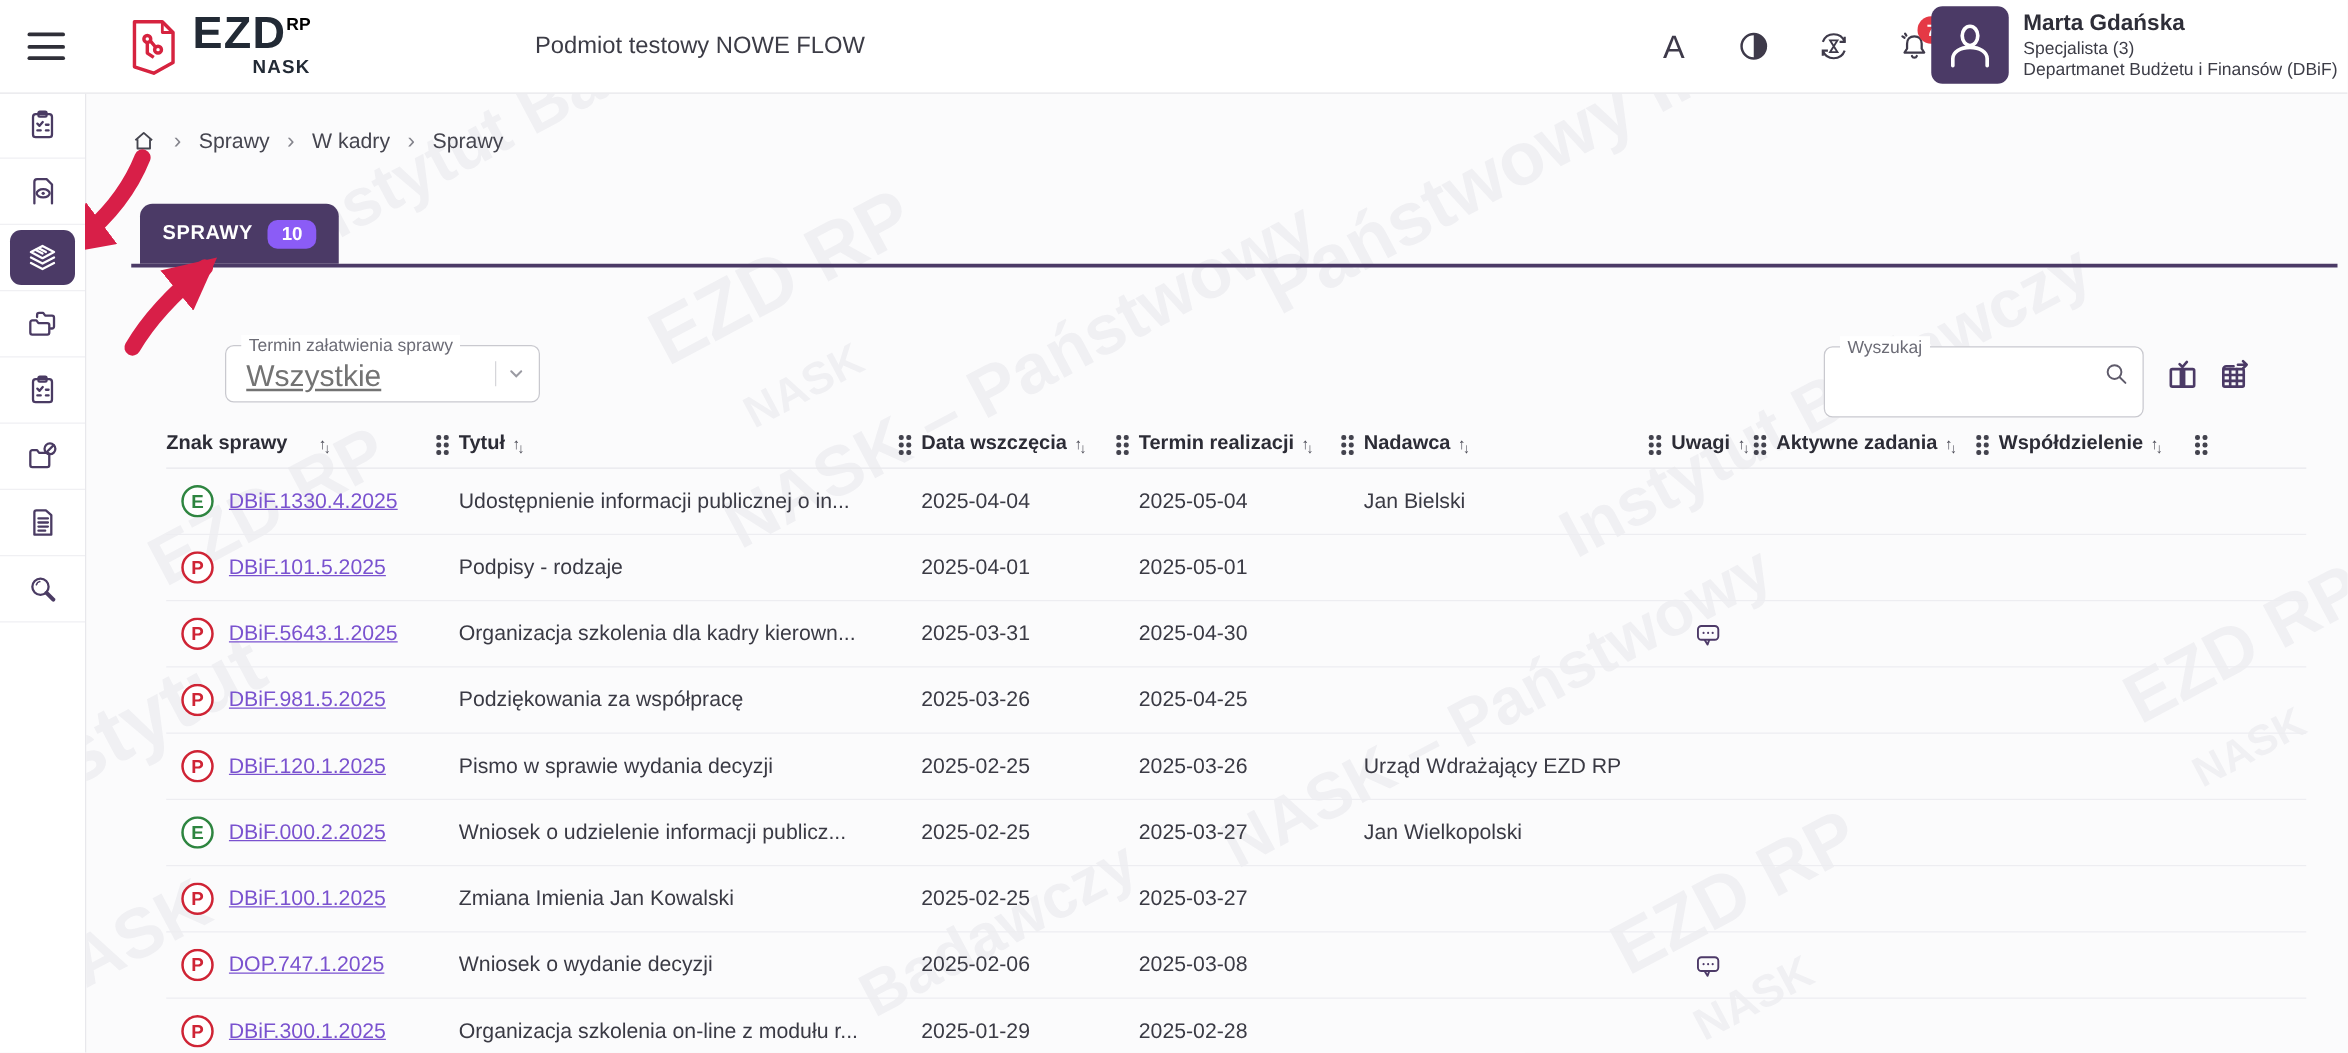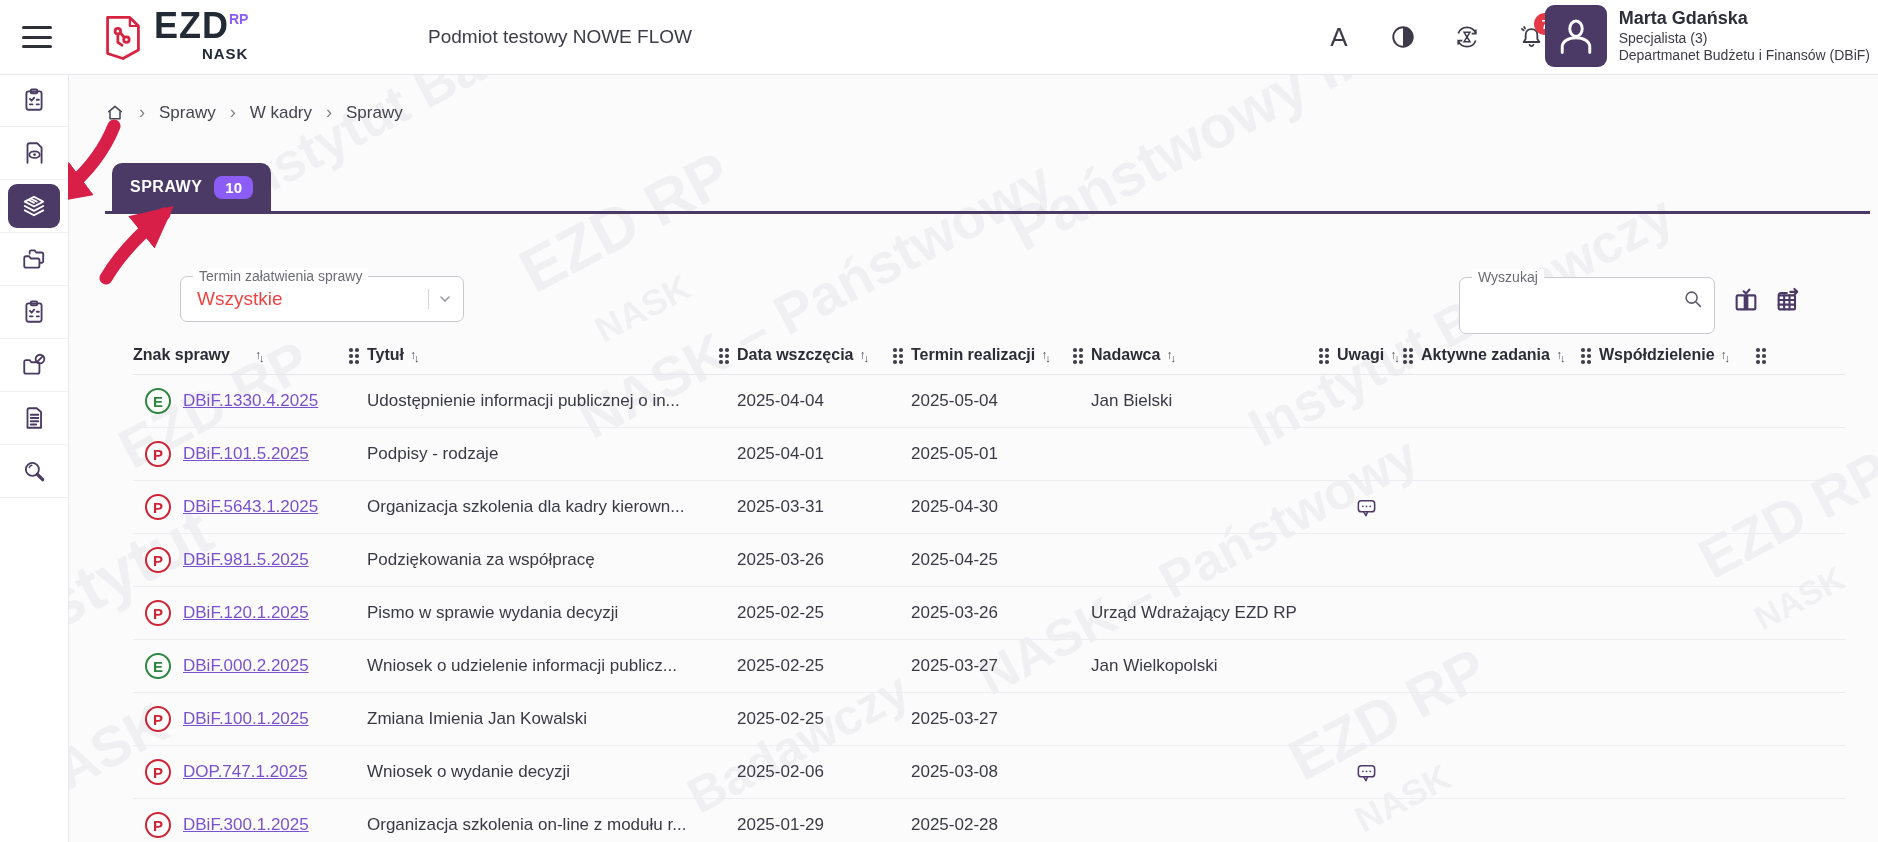--- a/index.html
+++ b/index.html
@@ -10,21 +10,21 @@
   }
   
   .topbar{position:absolute;left:0;top:0;width:1878px;height:74px;background:#fff;
     border-bottom:1px solid #e6e6ea;z-index:20;display:flex;align-items:center;}
   .burger{width:30px;height:22px;margin-left:22px;display:flex;flex-direction:column;justify-content:space-between;cursor:pointer;}
   .burger span{display:block;height:3px;background:#2f2f38;border-radius:2px;}
   .logo{display:flex;align-items:flex-start;margin-left:50px;}
   .logo .mark{margin-top:6px;}
   .logo .word{margin-left:10px;line-height:1;}
   .logo .ezd{font-size:36px;font-weight:800;color:#222a35;letter-spacing:1px;}
-  .logo .rp{font-size:14px;font-weight:800;color:#8b5cf6;vertical-align:14px;}
+  .logo .rp{font-size:14px;font-weight:800;color:#000000;vertical-align:14px;}
   .logo .nask{font-size:15px;font-weight:800;color:#222a35;text-align:right;margin-top:2px;letter-spacing:1px;}
   .env-title{position:absolute;left:428px;top:26px;font-size:19px;color:#3c3c46;}
   .top-icons{position:absolute;right:330px;top:0;height:74px;display:flex;align-items:center;gap:30px;}
   .tico{width:34px;height:34px;display:flex;align-items:center;justify-content:center;cursor:pointer;color:#3e3a4a;}
   .fonticon{font-size:26px;color:#3e3a4a;}
   .bell-wrap{position:relative;}
   .nbadge{position:absolute;top:-7px;right:-8px;min-width:22px;height:22px;border-radius:11px;background:#e53945;
     color:#fff;font-size:13px;font-weight:700;display:flex;align-items:center;justify-content:center;padding:0 4px;box-sizing:border-box;}
   .userbox{position:absolute;right:8px;top:5px;display:flex;align-items:center;gap:12px;cursor:pointer;}
   .avatar{width:62px;height:62px;border-radius:9px;background:#4b3a66;display:flex;align-items:center;justify-content:center;}
@@ -48,22 +48,22 @@
   .breadcrumb .sep{color:#84848c;font-size:18px;}
   .crumb{cursor:pointer;}
   .tab{position:absolute;left:44px;top:89px;height:48px;background:#4b3a66;border-radius:10px 10px 0 0;
     display:flex;align-items:center;padding:0 18px;gap:12px;z-index:5;cursor:pointer;}
   .tab .tlabel{color:#fff;font-weight:700;font-size:16px;letter-spacing:.5px;}
   .tab .tcount{background:#8b5cf6;color:#fff;font-weight:700;font-size:15px;border-radius:8px;padding:3px 11px;}
   .tabline{position:absolute;left:37px;top:137px;width:1765px;height:3px;background:#4b3a66;z-index:4;}
   
   .fieldbox{position:absolute;border:1px solid #c9c9cf;border-radius:7px;background:#fff;z-index:5;box-sizing:border-box;}
   .fieldbox .flabel{position:absolute;top:-9px;left:12px;background:#fff;padding:0 6px;font-size:14px;color:#6c6c76;}
-  .selectbox{left:112px;top:202px;width:284px;height:46px;cursor:pointer;}
-  .selectbox .fvalue{position:absolute;left:16px;top:11px;font-size:19px;color:#ef4444;}
+  .selectbox{left:112px;top:202px;width:252px;height:46px;cursor:pointer;}
+  .selectbox .fvalue{position:absolute;left:16px;top:11px;font-size:24px;color:#737373;text-decoration:underline;}
   .selectbox .chev{position:absolute;right:10px;top:12px;display:flex;align-items:center;gap:8px;color:#9a9aa2;}
   .selectbox .vline{width:1px;height:20px;background:#d6d6da;}
   .searchbox{left:1391px;top:203px;width:256px;height:57px;}
   .searchbox input{position:absolute;left:12px;top:6px;width:190px;height:30px;border:0;outline:0;font-size:17px;background:transparent;color:#2e2e38;}
   .searchbox .mag{position:absolute;right:10px;top:10px;cursor:pointer;}
   .toolico{position:absolute;top:208px;width:36px;height:36px;display:flex;align-items:center;justify-content:center;cursor:pointer;z-index:5;}
   .toolico svg{stroke:#4b3a66;fill:none;stroke-width:1.8;stroke-linecap:round;stroke-linejoin:round;}
   
   .table{position:absolute;left:65px;top:262px;width:1712px;z-index:5;}
   .tgrid{display:grid;grid-template-columns:50px 158px 26px 344px 26px 148px 26px 154px 26px 220px 26px 58px 26px 152px 26px 150px 24px;align-items:center;}

